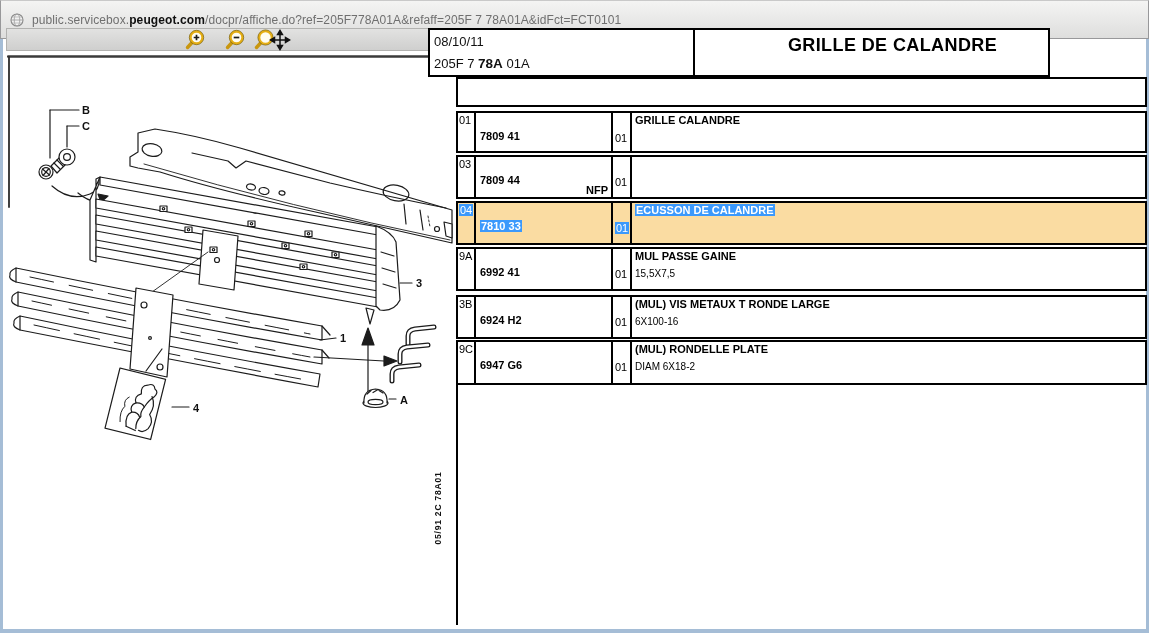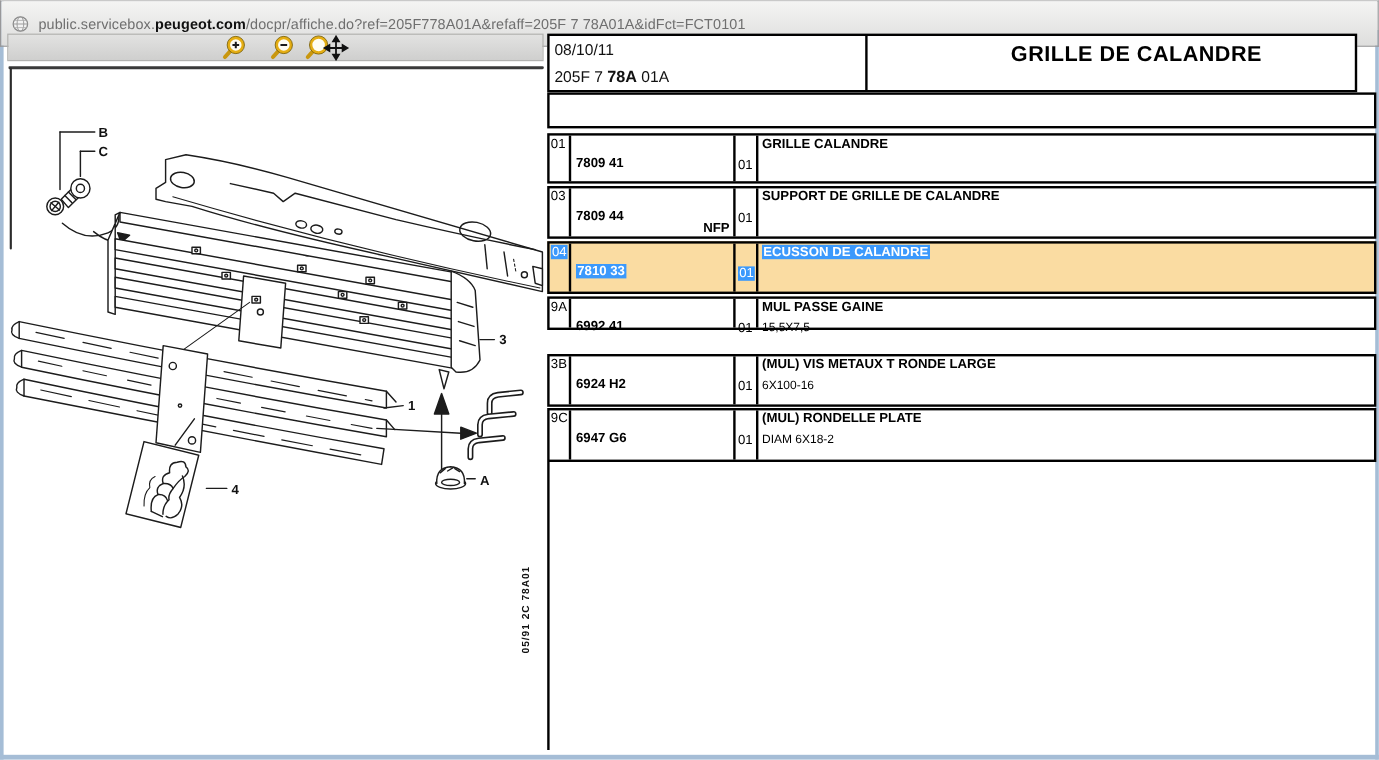--- a/index.html
+++ b/index.html
@@ -25,21 +25,21 @@
   .urltext .domain{color:#101010;font-weight:bold;}
   
   .dtoolbar{
     position:absolute;left:6px;top:28px;width:447px;height:23px;box-sizing:border-box;
     background:linear-gradient(#e2e2e1,#cfcfce);
     border:1px solid #b2b2b0;
   }
   .tool-btn{position:absolute;top:0;height:22px;cursor:pointer;}
   
   .hdrbox{
-    position:absolute;left:456px;top:28px;width:675px;height:49px;box-sizing:border-box;
+    position:absolute;left:428px;top:28px;width:622px;height:49px;box-sizing:border-box;
     border:2px solid #000;background:#fff;
   }
   .hdr-left{position:absolute;left:0;top:0;bottom:0;width:263px;border-right:2px solid #000;}
   .hdr-date{position:absolute;left:4px;top:4px;font-size:13px;color:#111;}
   .hdr-ref{position:absolute;left:4px;top:26px;font-size:13px;color:#111;white-space:pre;}
   .hdr-ref b{font-size:13.5px;}
   .hdr-title{position:absolute;left:263px;right:0;top:5px;text-align:center;
     font-size:18px;font-weight:bold;color:#000;letter-spacing:.4px;padding-left:44px;}
   .emptybox{
     position:absolute;left:456px;top:77px;width:691px;height:30px;box-sizing:border-box;
@@ -318,41 +318,38 @@
   <div class="col c1">
       <span class="numtxt">03</span>
     </div>
   <div class="col c2">
       <span class="reftxt">7809 44</span>
       <span class="notetxt">NFP</span>
     </div>
   <div class="col c3">
       <span class="qtytxt">01</span>
     </div>
-  <div class="col c4">
-      <span class="d1txt">SUPPORT DE GRILLE DE CALANDRE</span>
-    </div>
 </div>
 
 <div class="prow sel-row" style="top:201px;height:44px;">
   <div class="col c1">
       <span class="numtxt hl">04</span>
     </div>
   <div class="col c2">
       <span class="reftxt hl">7810 33</span>
     </div>
   <div class="col c3">
       <span class="qtytxt hl">01</span>
     </div>
   <div class="col c4">
       <span class="d1txt hl">ECUSSON DE CALANDRE</span>
     </div>
 </div>
 
-<div class="prow" style="top:247px;height:28px;">
+<div class="prow" style="top:247px;height:44px;">
   <div class="col c1">
       <span class="numtxt">9A</span>
     </div>
   <div class="col c2">
       <span class="reftxt">6992 41</span>
     </div>
   <div class="col c3">
       <span class="qtytxt">01</span>
     </div>
   <div class="col c4">

